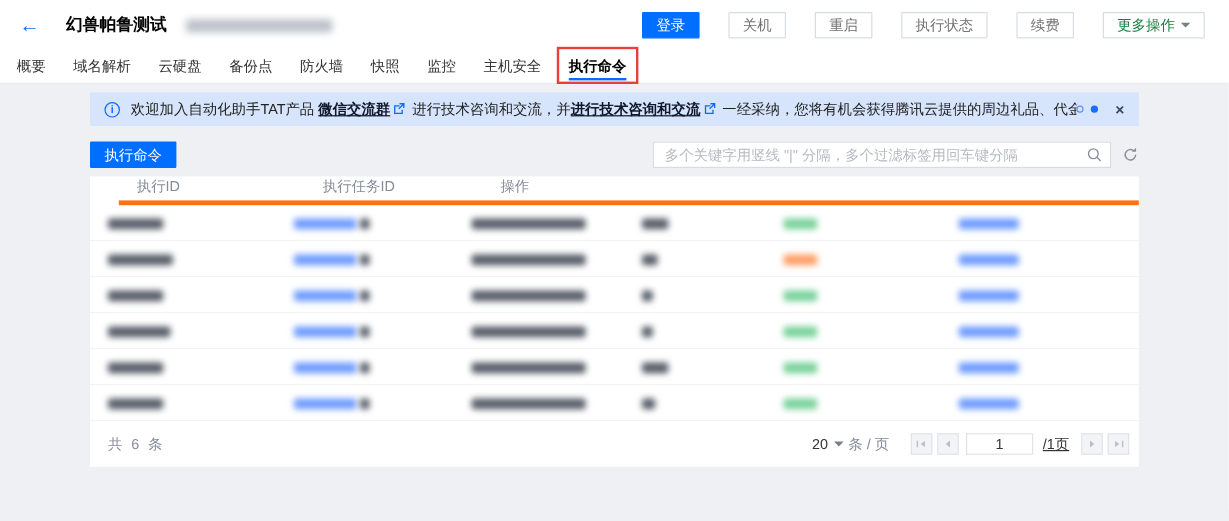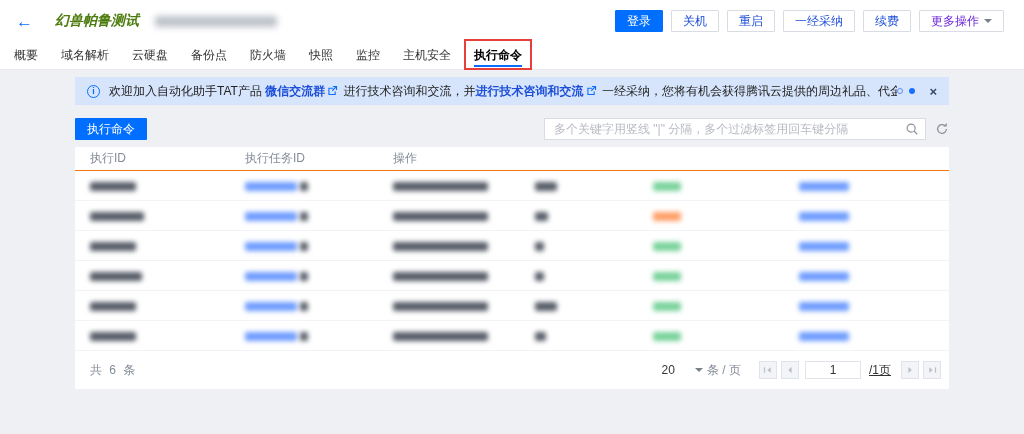--- a/index.html
+++ b/index.html
@@ -2,29 +2,29 @@
 <html><head>
 <meta charset="utf-8">
 <style>
   * { margin:0; padding:0; box-sizing:border-box; }
   html,body { width:1024px; height:434px; overflow:hidden; background:#fff;
     font-family:"Liberation Sans","DejaVu Sans",sans-serif; font-size:12px; color:#333; }
 
   
   .topbar { height:42px; background:#fff; display:flex; align-items:center; padding:0 20px 0 16px; }
   .back-arrow { color:#0a6cff; font-size:17px; cursor:pointer; margin-right:22px; line-height:1; }
-  .page-title { font-size:14px; font-weight:bold; color:#4d7c0f;font-style:italic; }
+  .page-title { font-size:14px; font-weight:bold; color:#000000; }
   .title-blur { display:inline-block; width:122px; height:11px; margin-left:16px; border-radius:2px;
     background:#aeb3bd; filter:blur(3px); opacity:.8; }
-  .topbar-actions { margin-left:auto; display:flex; gap:8px; align-items:flex-start; }
+  .topbar-actions { margin-left:auto; display:flex; gap:24px; align-items:flex-start; }
   .btn { height:22px; padding:0 11px; font-size:12px; border:1px solid #d9dde3; background:#fff;
-    color:#1d4ed8; display:inline-flex; align-items:center; gap:5px; cursor:pointer; border-radius:1px;
+    color:#737373; display:inline-flex; align-items:center; gap:5px; cursor:pointer; border-radius:1px;
     font-family:inherit; }
   .btn.primary { background:#006eff; border-color:#006eff; color:#fff; }
-  .btn.dark { color:#6d28d9; }
+  .btn.dark { color:#15803d; }
   .caret-down { width:0; height:0; border-left:4px solid transparent; border-right:4px solid transparent;
     border-top:4px solid #7a8088; display:inline-block; }
 
   
   .tabbar { height:28px; background:#fff; display:flex; align-items:center; padding-left:14px;
     border-bottom:1px solid #e9ebf0; position:relative; }
   .tab { margin-right:23px; height:28px; line-height:26px; color:#333; cursor:pointer; position:relative; white-space:nowrap; }
   .tab.active { font-weight:bold; color:#000; }
   .tab.active .underline { position:absolute; left:0; right:0; bottom:3px; height:2px; background:#0a6cff; }
   .tab.annotated::after { content:""; position:absolute; left:-10px; right:-10px; top:-3px; bottom:0;
@@ -35,21 +35,21 @@
   .inner { width:874px; margin:0 auto; position:relative; left:-0px; }
   .content .inner { padding-top:7px; }
 
   
   .banner { width:874px; margin:0 auto; height:28px; background:#d6e5fb; display:flex; align-items:center;
     padding:0 12px; color:#222; }
   .info-icon { width:13px; height:13px; border:1px solid #0a6cff; border-radius:50%; color:#0a6cff;
     font-size:9px; font-weight:bold; display:inline-flex; align-items:center; justify-content:center;
     margin-right:9px; flex:none; font-style:normal; }
   .banner-text { white-space:nowrap; overflow:hidden; }
-  .banner-link { font-weight:bold; color:#1d4ed8; cursor:pointer; }
+  .banner-link { font-weight:bold; text-decoration:underline; color:#0f172a; cursor:pointer; }
   .ext-icon { display:inline-block; vertical-align:-1px; margin:0 2px; }
   .banner-right { margin-left:auto; display:flex; align-items:center; gap:14px; flex:none; }
   .dots { display:flex; gap:6px; align-items:center; }
   .dot { width:6px; height:6px; border-radius:50%; }
   .dot.hollow { border:1px solid #5f8df2; background:transparent; }
   .dot.filled { background:#1a6eff; }
   .banner-close { color:#35466b; font-size:13px; font-weight:bold; cursor:pointer; line-height:1; }
 
   
   .toolbar { width:874px; margin:13px auto 0; display:flex; align-items:center; }
@@ -58,62 +58,62 @@
   .search-wrap { margin-left:auto; display:flex; align-items:center; gap:9px; }
   .search-box { width:382px; height:22px; background:#fff; border:1px solid #d9dde3; display:flex;
     align-items:center; padding:0 6px 0 9px; }
   .search-input { flex:1; border:none; outline:none; font-size:12px; color:#333; background:transparent;
     font-family:inherit; }
   .search-input::placeholder { color:#b6bac2; }
   .icon-btn { background:none; border:none; cursor:pointer; display:flex; align-items:center; padding:0; }
 
   
   .card { width:874px; margin:7px auto 0; background:#fff; }
-  .thead { display:flex; height:24px; align-items:center; border-bottom:1px solid #f97316; }
+  .thead { display:flex; height:24px; align-items:flex-start; border-bottom:4px solid #f97316;margin-left:24px; }
   .thead .th { color:#858c99; padding-left:15px; }
   .c1{width:155px;flex:none;} .c2{width:148px;flex:none;} .c3{width:142px;flex:none;}
   .c4{width:118px;flex:none;} .c5{width:146px;flex:none;} .c6{width:165px;flex:none;}
   .trow { display:flex; height:30px; align-items:center; border-bottom:1px solid #f1f3f6; }
   .td { padding-left:15px; }
   .blur { display:inline-block; height:9px; border-radius:2px; filter:blur(2.5px); vertical-align:middle; }
   .blur.dark { background:#575d68; }
   .blur.blue { background:#6f9cff; }
   .b-id { width:46px; } .b-task { width:52px; } .b-tail { width:8px; margin-left:3px; }
   .b-time { width:95px; } .b-dur { width:14px; } .b-status { width:28px; } .b-op { width:50px; }
   .trow:nth-child(1) .b-dur { width:22px; } .trow:nth-child(2) .b-dur { width:13px; }
   .trow:nth-child(3) .b-dur { width:9px; }  .trow:nth-child(4) .b-dur { width:9px; }
   .trow:nth-child(5) .b-dur { width:22px; } .trow:nth-child(6) .b-dur { width:11px; }
   .trow:nth-child(2) .b-id { width:54px; } .trow:nth-child(4) .b-id { width:52px; }
 
   
   .tfoot { height:38px; display:flex; align-items:center; padding:0 8px 0 15px; }
   .total-text { color:#858c99; letter-spacing:2px; }
   .pager { margin-left:auto; display:flex; align-items:center; }
-  .psize { display:flex; align-items:center; gap:20px; cursor:pointer; }
+  .psize { display:flex; align-items:center; gap:5px; cursor:pointer; }
   .psize-num { color:#333; }
   .psize-unit { color:#858c99; margin-left:4px; }
   .pbtns { display:flex; align-items:center; gap:4px; margin-left:18px; }
   .pbtn { width:18px; height:18px; background:#f3f4f7; border:1px solid #e0e3e9; display:flex;
     align-items:center; justify-content:center; cursor:default; padding:0; }
   .page-input { width:56px; height:18px; border:1px solid #e0e3e9; text-align:center; font-size:12px;
     color:#333; outline:none; margin:0 2px; font-family:inherit; }
   .page-total { color:#333; margin:0 6px 0 2px;text-decoration:underline; }
 </style>
 </head>
 <body>
 
 <div class="topbar">
   <span class="back-arrow">←</span>
   <span class="page-title">幻兽帕鲁测试</span>
   <span class="title-blur"></span>
   <div class="topbar-actions">
     <button class="btn primary">登录</button>
     <button class="btn">关机</button>
     <button class="btn">重启</button>
-    <button class="btn">一经采纳</button>
+    <button class="btn">执行状态</button>
     <button class="btn">续费</button>
     <button class="btn dark">
       <span>更多操作</span>
       <span class="caret-down"></span>
     </button>
   </div>
 </div>
 
 <div class="tabbar">
   <div class="tab">概要</div>

